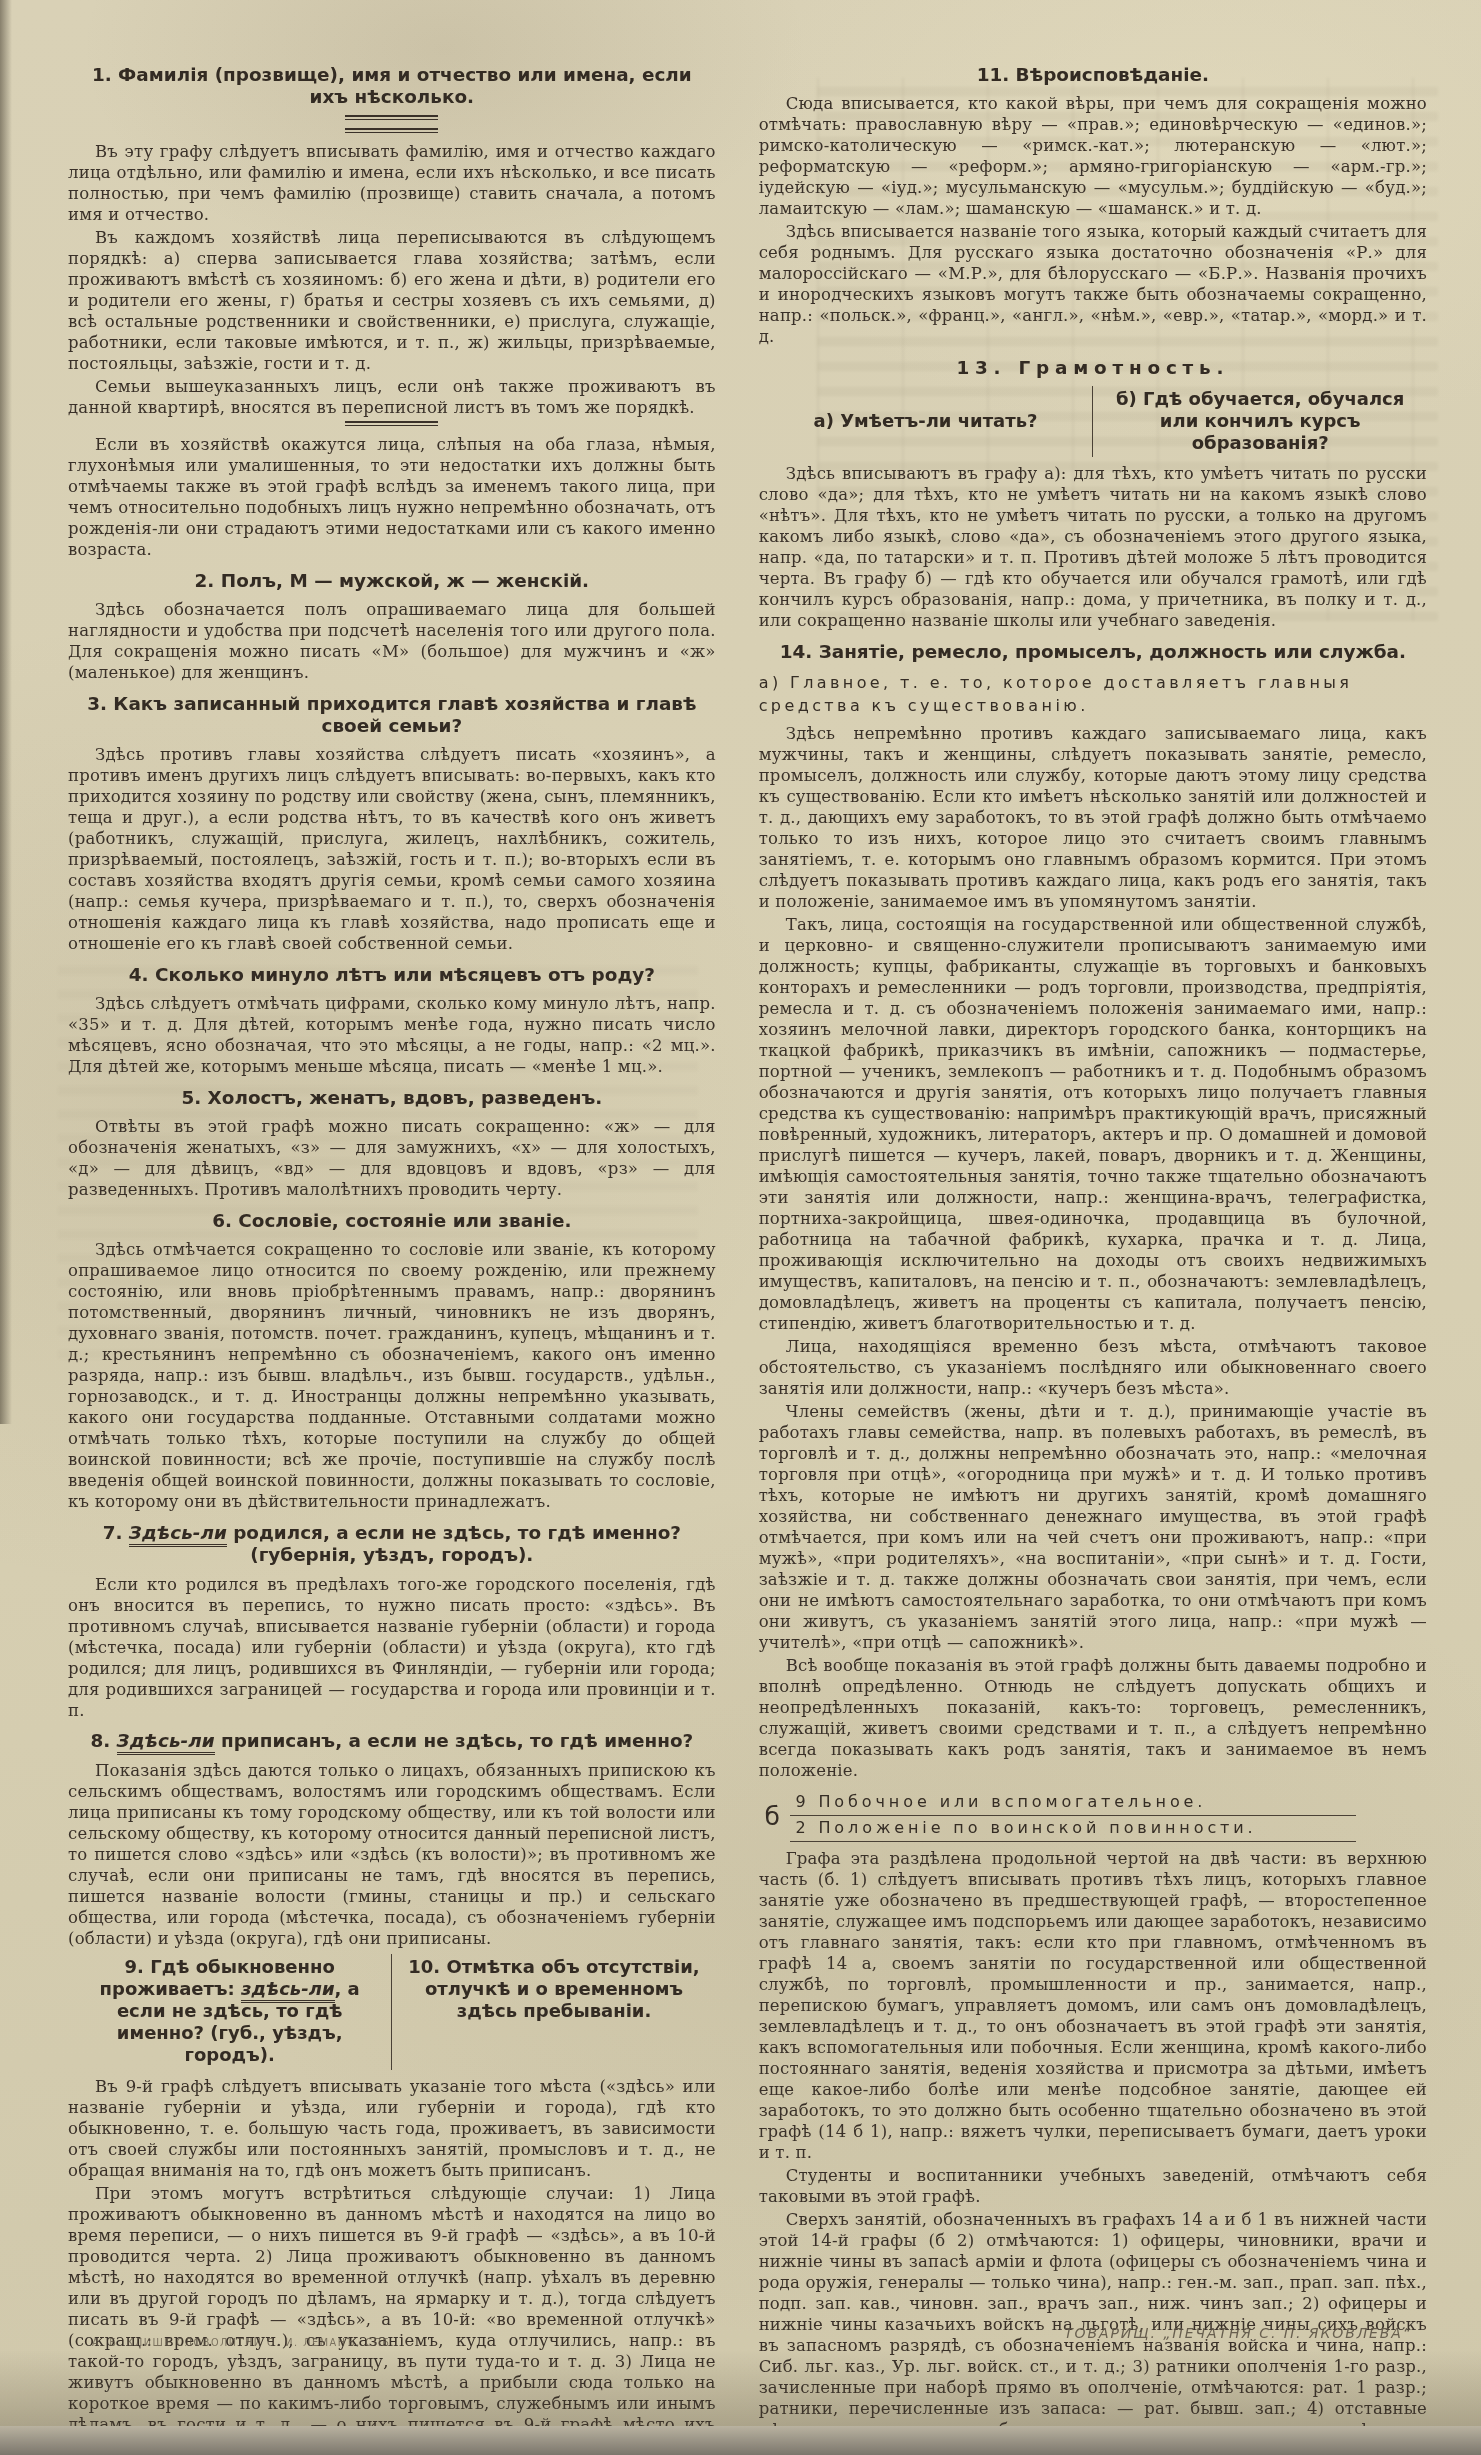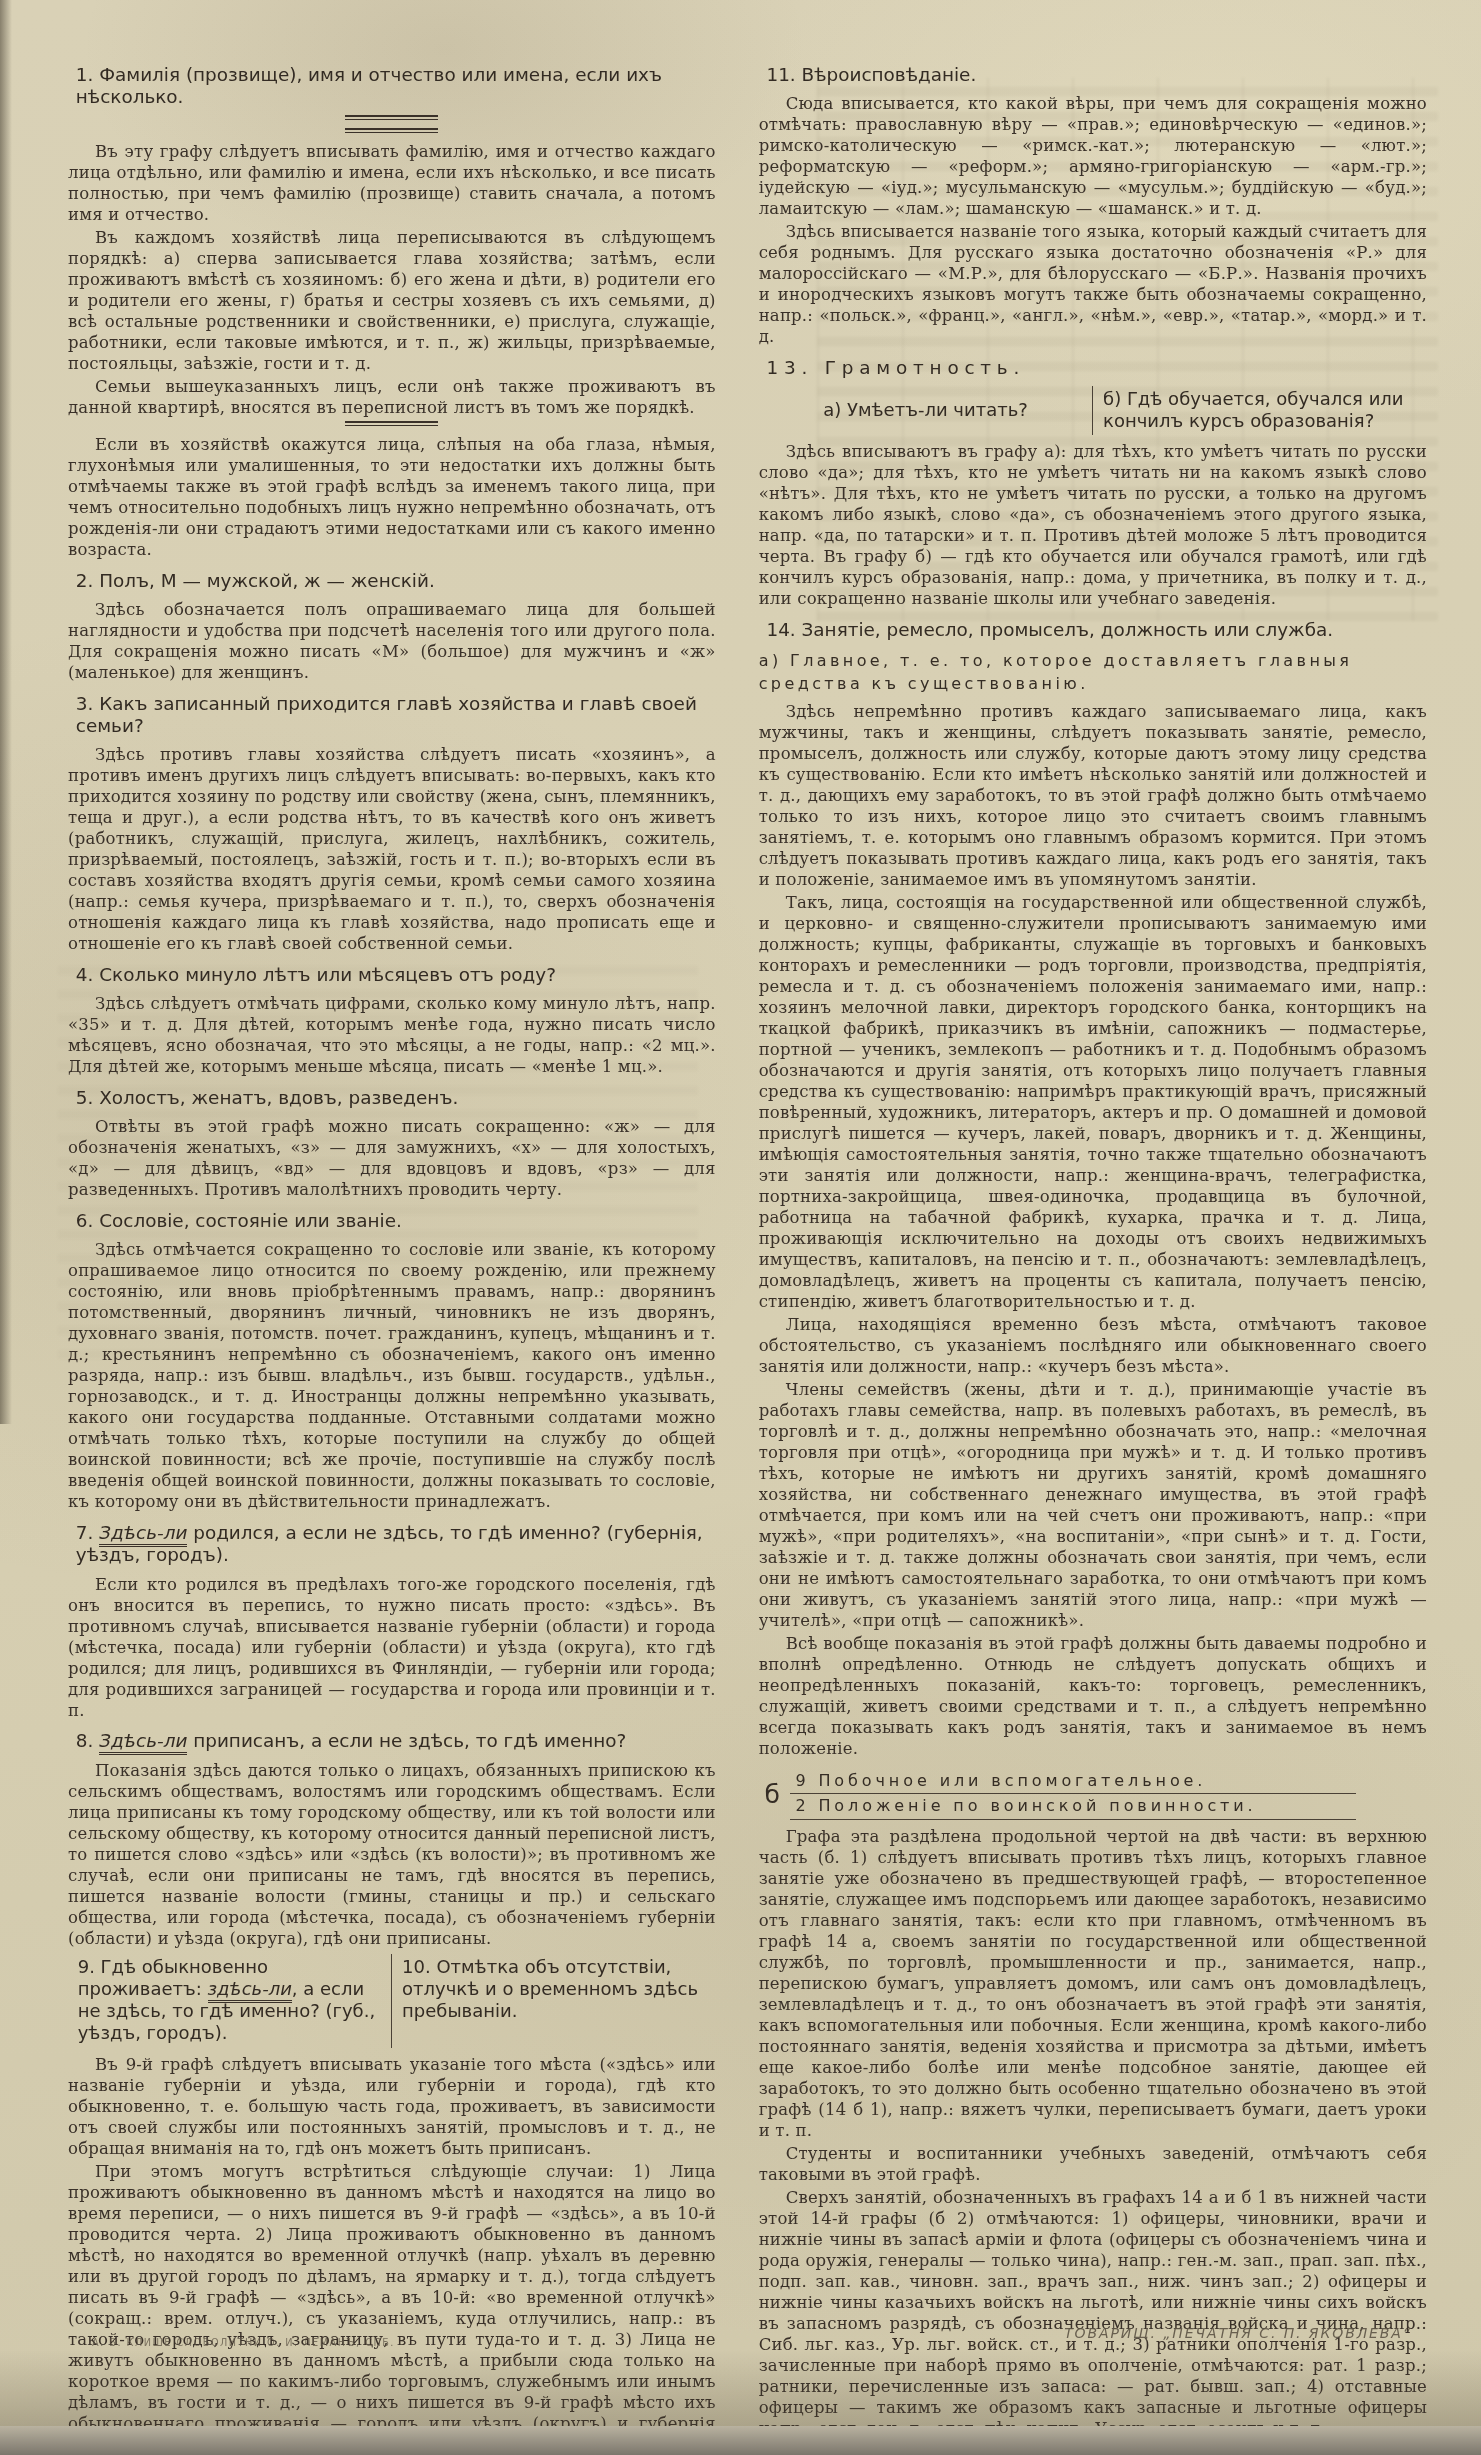--- a/index.html
+++ b/index.html
@@ -36,22 +36,22 @@
   .col-right{width:679px;}
 
   p.body{
     margin:0 0 1.9px 0;
     font-size:16.5px;line-height:21px;
     text-align:justify;text-indent:27px;
     letter-spacing:0.2px;
   }
   .h-main{
     font-family:"DejaVu Sans", sans-serif;
-    font-weight:normal;font-size:18.4px;line-height:1.22;
-    text-align:left;margin:9.7px 7.8px 6.8px 7.8px;color:#332b23;
+    font-weight:bold;font-size:18.4px;line-height:1.22;
+    text-align:center;margin:9.7px 7.8px 6.8px 7.8px;color:#332b23;
   }
   .h-sp{letter-spacing:5.8px;}
   .subhead-sp{
     font-family:"DejaVu Sans", sans-serif;
     font-size:16px;line-height:1.45;letter-spacing:3.4px;
     margin:7.8px 0 5.8px 0;color:#352d25;
   }
   .orn{width:93px;margin:3.9px auto 7.8px auto;border-top:2.9px solid #3a3129;border-bottom:1px solid #3a3129;height:1.9px;}
   .u-it{font-style:italic;border-bottom:3.9px double #3a3129;padding-bottom:1px;}
 

